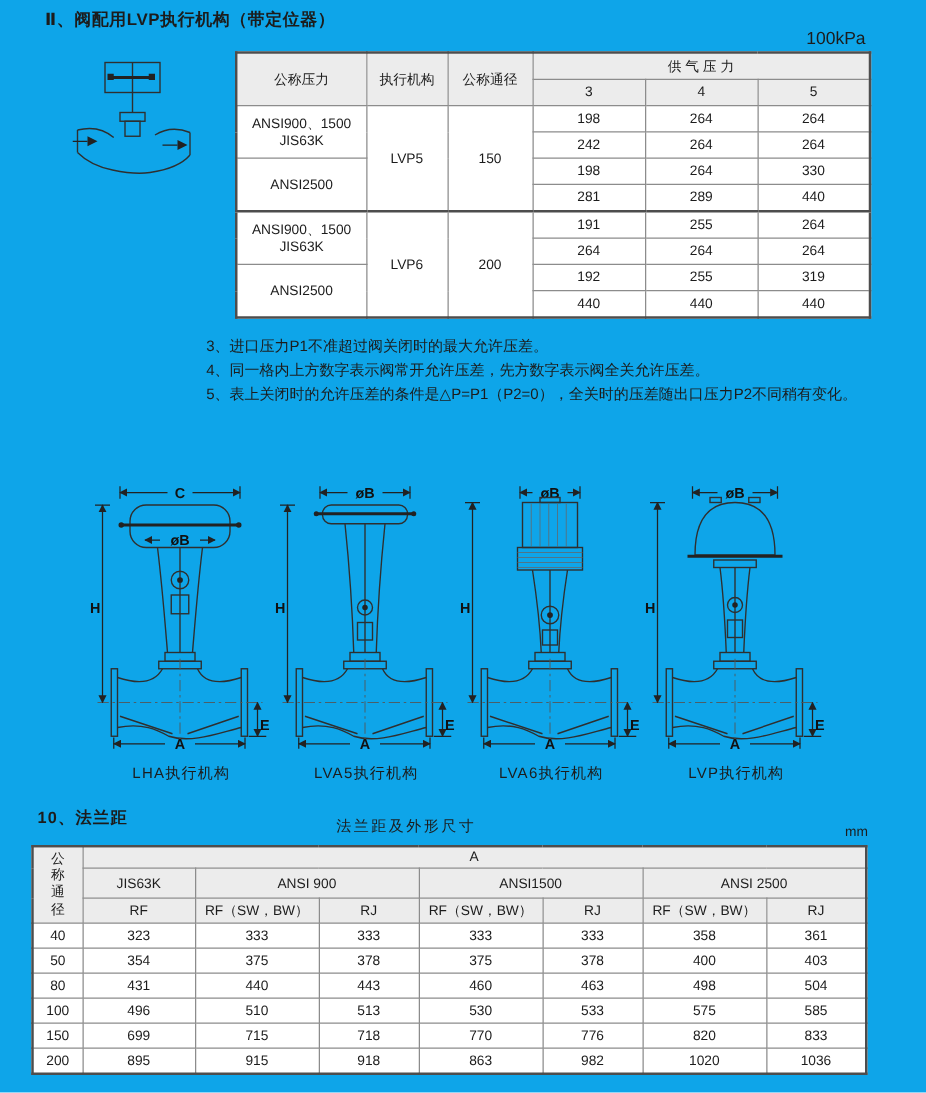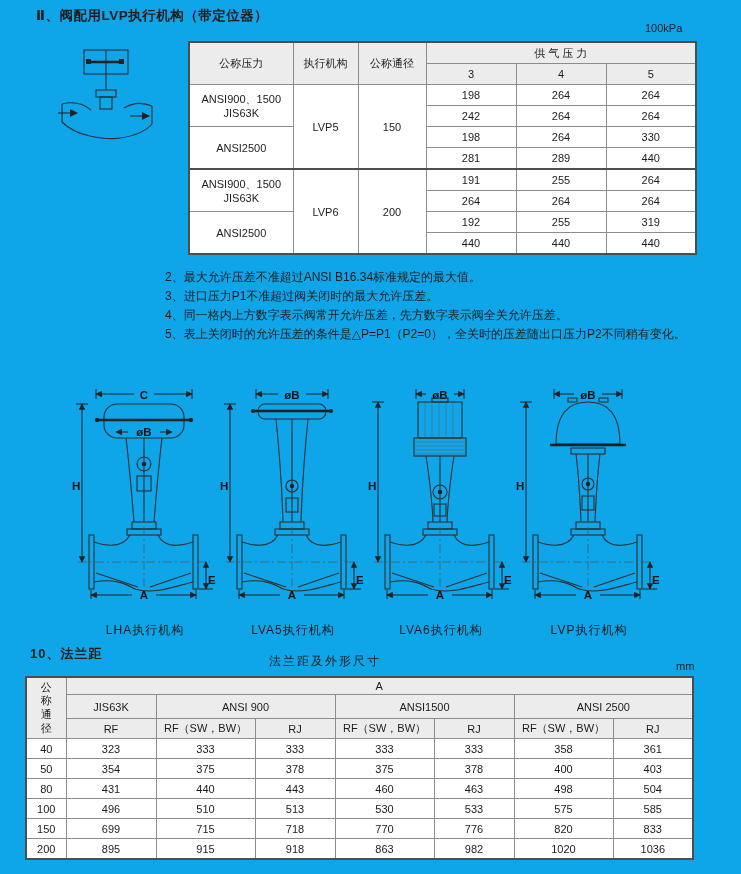--- a/index.html
+++ b/index.html
@@ -1,20 +1,20 @@
 <!DOCTYPE html>
 <html><head>
 <meta charset="utf-8">
 <style>
   html,body{margin:0;padding:0;background:#fff;}
   .page{position:relative;width:741px;height:874px;background:#0ea5e9;overflow:hidden;
         font-family:"Liberation Sans","DejaVu Sans",sans-serif;color:#1c1c1c;padding-left:47px;}
 
   .doc-title{position:absolute;left:36px;top:7px;font-size:13.5px;font-weight:700;letter-spacing:.5px;}
-  .unit-top{position:absolute;left:645px;top:22px;font-size:11px;}
+  .unit-top{position:absolute;left:645px;top:22px;font-size:14px;}
   .section-title{position:absolute;left:30px;top:645px;font-size:13px;font-weight:700;letter-spacing:1px;}
   .unit-bottom{position:absolute;left:676px;top:660px;font-size:11px;}
 
   table{border-collapse:collapse;table-layout:fixed;background:#fff;}
   th,td{border:1px solid #8c8c8c;text-align:center;vertical-align:middle;
         font-size:11px;font-weight:400;padding:0 2px;overflow:hidden;}
   th{background:#ececec;}
   .t1{position:absolute;left:188px;top:41px;width:507px;border:2px solid #4d4d4d;}
   .t1 th{height:20px;}
   .t1 td{height:20px;}
@@ -28,21 +28,21 @@
   .t2 td.dn{background:#fff;}
   .vert{padding:0;}
   .vtxt{display:inline-block;width:12px;line-height:1.25;font-size:11px;word-break:break-all;}
 
   .notes{position:absolute;left:139px;top:268px;width:580px;font-size:12px;line-height:19px;}
   .note-line{white-space:nowrap;}
   .note-line.ind{padding-left:26px;}
 
   .diagrams{position:absolute;left:72px;top:386px;display:flex;gap:2px;}
   .diagram{width:146px;}
-  .diag-label{text-align:center;font-size:12px;letter-spacing:1px;margin-top:17px;}
+  .diag-label{text-align:center;font-size:12px;letter-spacing:1px;margin-top:4px;}
   .diagram-caption{position:absolute;left:225px;top:617px;width:200px;text-align:center;
                    font-size:12px;letter-spacing:2px;margin-top:36px;}
 
   svg .ln{stroke:#2f2f2f;stroke-width:1.1;fill:none;}
   svg .dim{stroke:#222;stroke-width:1;fill:none;}
   svg .cl{stroke:#555;stroke-width:.7;stroke-dasharray:9 3 2 3;fill:none;}
   svg .thk{stroke:#222;stroke-width:2.4;fill:none;}
   svg .sub{stroke:#666;stroke-width:.6;fill:none;}
   svg .dt{font-size:11.5px;font-weight:700;fill:#111;font-family:"Liberation Sans","DejaVu Sans",sans-serif;}
 </style>
@@ -156,21 +156,20 @@
       </tr>
       <tr>
         <td>440</td>
         <td>440</td>
         <td>440</td>
       </tr>
     </tbody>
   </table>
 
   <div class="notes">
-    <div class="note-line ind">2、最大允许压差不准超过ANSI B16.34标准规定的最大值。</div>
     <div class="note-line ind">3、进口压力P1不准超过阀关闭时的最大允许压差。</div>
     <div class="note-line ind">4、同一格内上方数字表示阀常开允许压差，先方数字表示阀全关允许压差。</div>
     <div class="note-line ind">5、表上关闭时的允许压差的条件是△P=P1（P2=0），全关时的压差随出口压力P2不同稍有变化。</div>
   </div>
 
   <div class="diagrams">
 
     <div class="diagram">
       <svg width="146" height="215" viewBox="0 0 146 215">
         <g>

